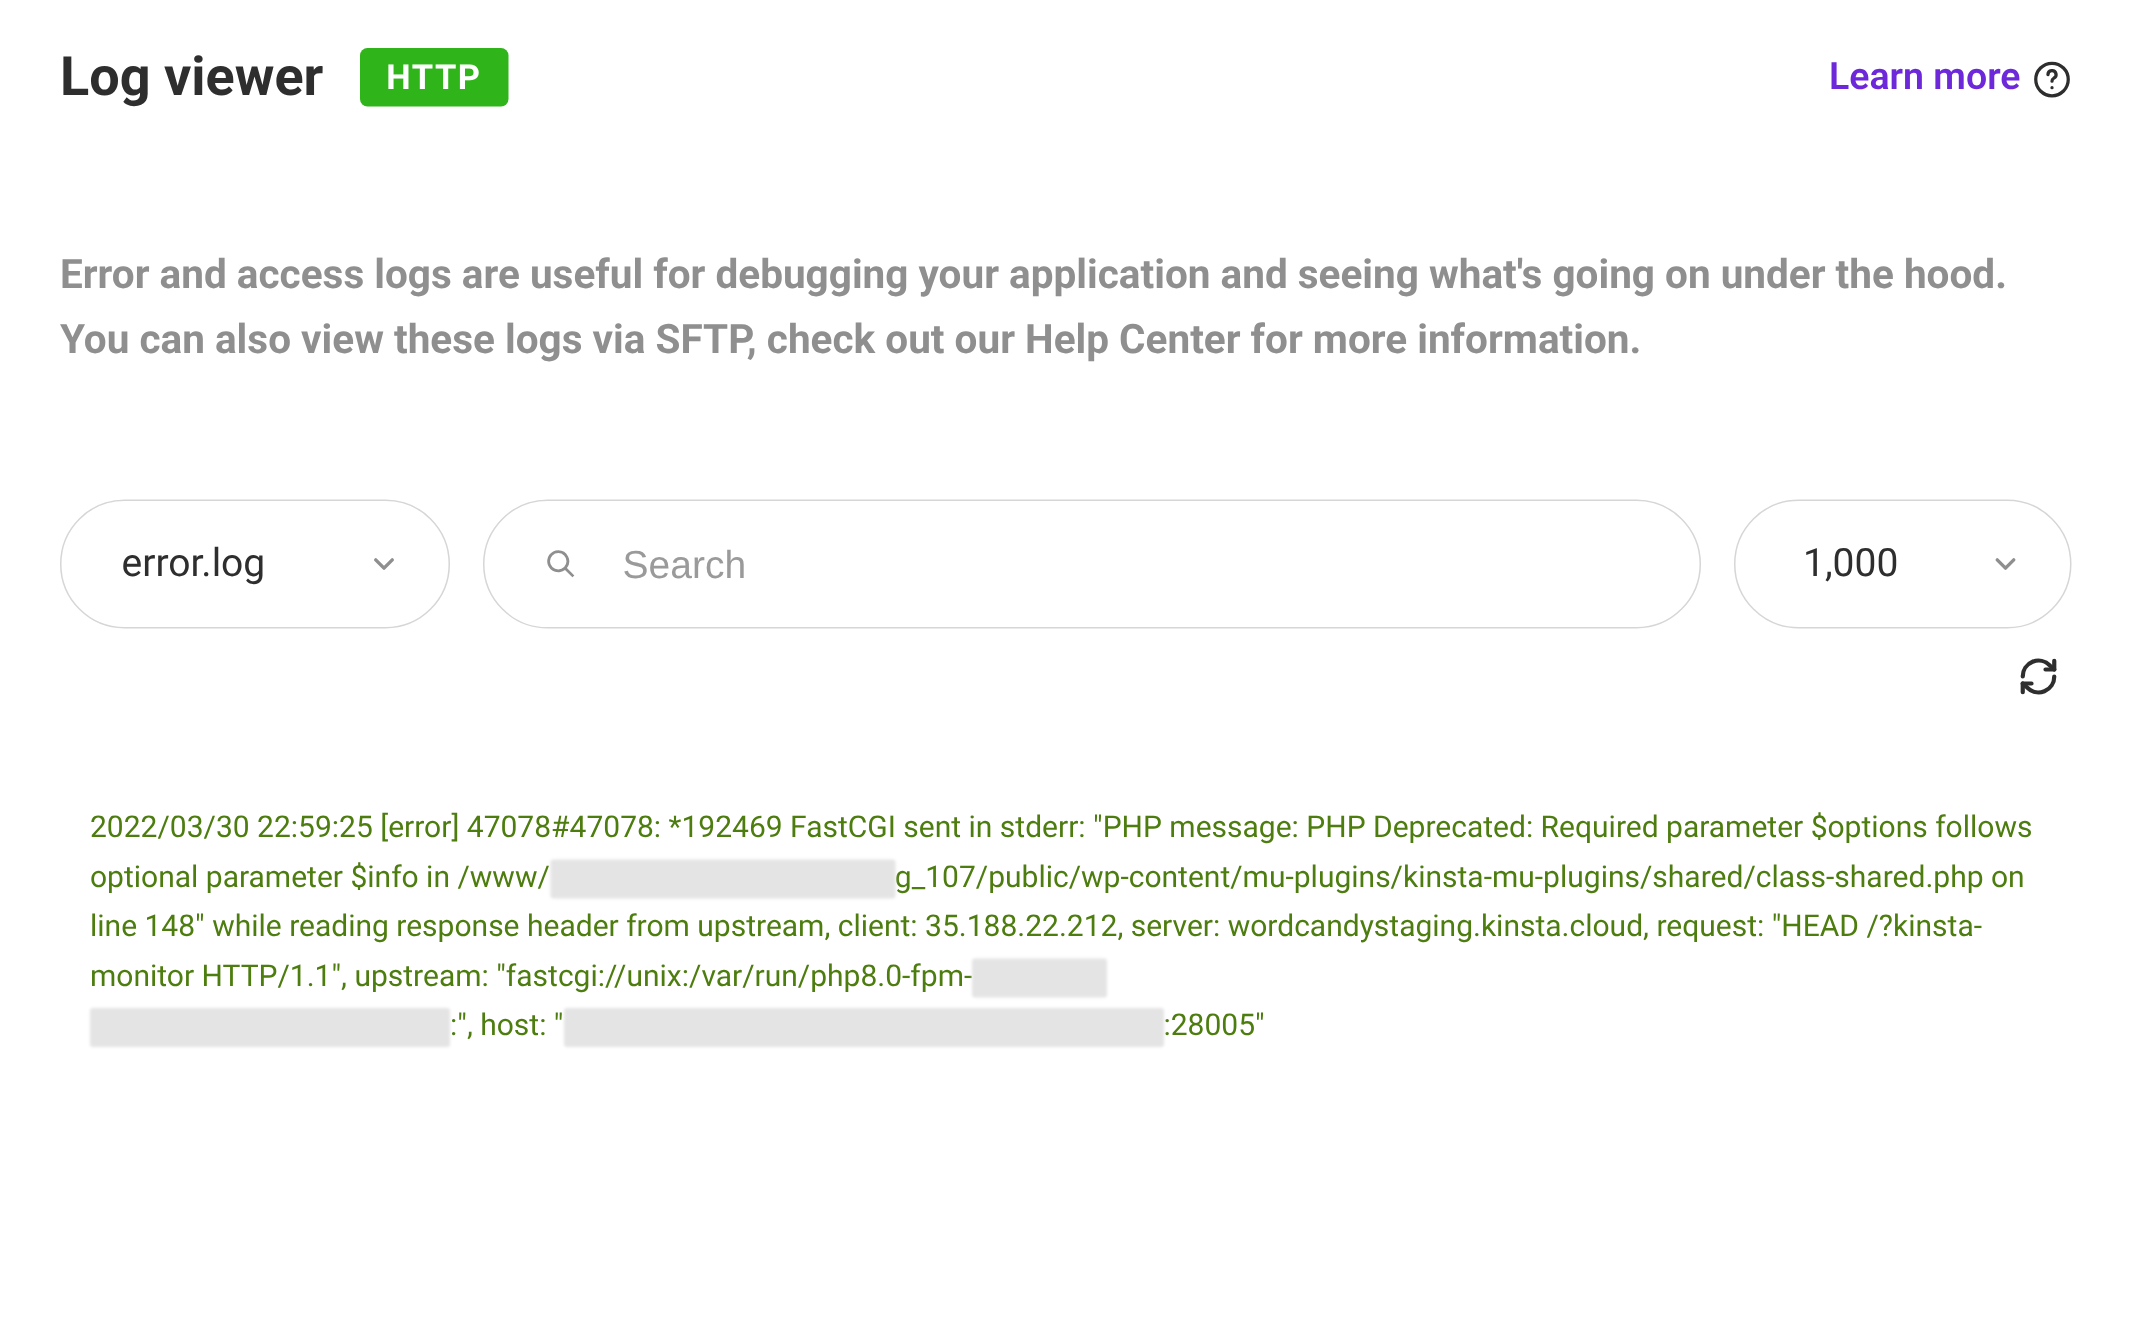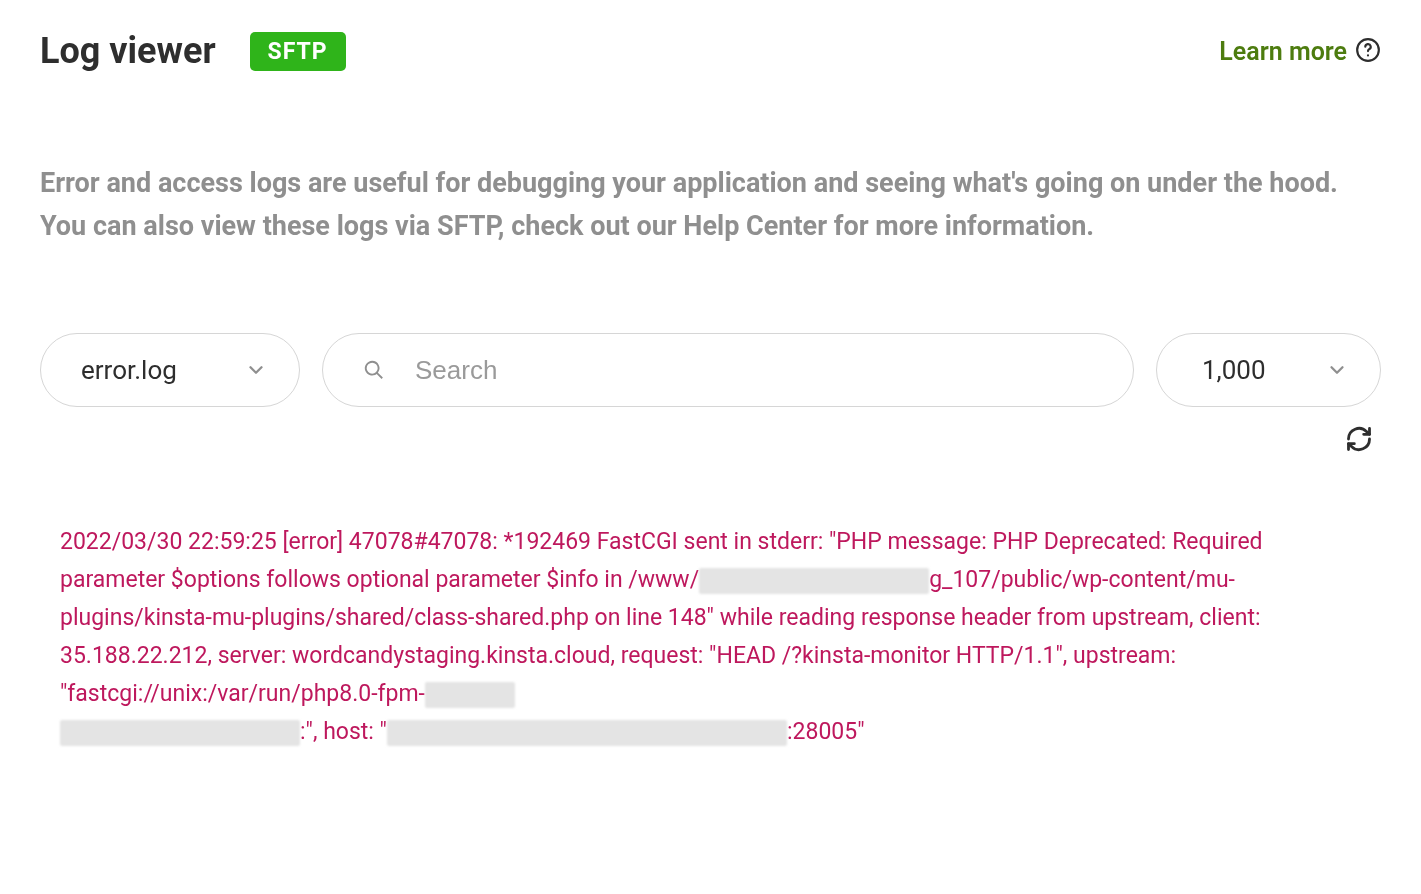--- a/index.html
+++ b/index.html
@@ -12,65 +12,65 @@
   }
   .header-row {
     display: flex;
     align-items: center;
     justify-content: space-between;
     margin-bottom: 90px;
   }
   .title-group {
     display: flex;
     align-items: center;
-    gap: 34px;
+    gap: 24px;
     text-align: center;
   }
   .page-title {
     font-size: 36px;
     font-weight: 700;
     color: #2e2e2e;
   }
   .live-badge {
     background: #2FB41A;
     color: #ffffff;
     font-weight: 700;
     font-size: 23px;
     letter-spacing: 1px;
     padding: 6px 18px;
     border-radius: 5px;
   }
   .learn-more {
     display: flex;
-    align-items: flex-start;
+    align-items: flex-end;
     gap: 8px;
     font-size: 25px;
     font-weight: 600;
-    color: #4d7c0f;
+    color: #6d28d9;
     cursor: pointer;
   }
   .help-icon-svg { width: 26px; height: 26px; }
   .description {
     font-size: 27px;
     line-height: 1.6;
     color: #8f8f8f;
     margin-bottom: 85px;
     max-width: 1300px;
     font-weight: bold;
   }
   .controls-row {
     display: flex;
     align-items: center;
     gap: 22px;
     margin-bottom: 18px;
   }
   .pill {
     border: 1px solid #d6d6d6;
     border-radius: 44px;
-    height: 74px;
+    height: 86px;
     display: flex;
     align-items: center;
     background: #fff;
   }
   .select-pill {
     padding: 0 32px 0 40px;
     gap: 36px;
     cursor: pointer;
     min-width: 260px;
     justify-content: space-between;
@@ -102,42 +102,42 @@
     justify-content: space-between;
   }
   .refresh-row {
     display: flex;
     justify-content: flex-end;
     margin-bottom: 70px;
     padding-right: 8px;
   }
   .refresh-icon-svg { width: 28px; height: 28px; stroke: #2e2e2e; cursor: pointer; }
   .log-output {
-    font-size: 23px;
+    font-size: 20px;
     line-height: 1.65;
-    color: #be185d;
+    color: #4d7c0f;
     word-break: break-word;
     padding: 0 20px;
   }
   .redact {
     display: inline-block;
     vertical-align: middle;
     height: 26px;
     background: #e4e4e4;
     filter: blur(1.2px);
     border-radius: 2px;
   }
 </style>
 </head>
 <body>
 
 <div class="header-row">
   <div class="title-group">
     <h1 class="page-title">Log viewer</h1>
-    <span class="live-badge">SFTP</span>
+    <span class="live-badge">HTTP</span>
   </div>
   <div class="learn-more">
     <span>Learn more</span>
     <svg class="help-icon-svg" viewBox="0 0 24 24" fill="none" stroke="#2e2e2e" stroke-width="2">
       <circle cx="12" cy="12" r="10"></circle>
       <path d="M9.5 9a2.5 2.5 0 1 1 3.5 2.3c-.8.4-1 .9-1 1.7" stroke-linecap="round"></path>
       <circle cx="12" cy="17" r="1" fill="#2e2e2e" stroke="none"></circle>
     </svg>
   </div>
 </div>

